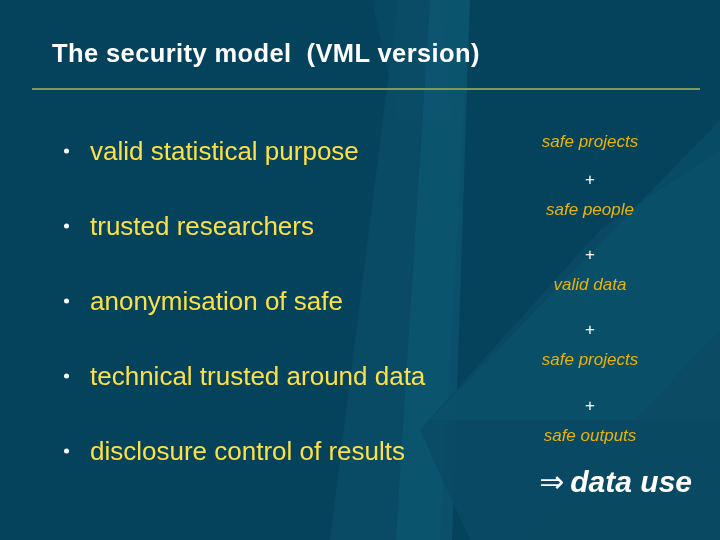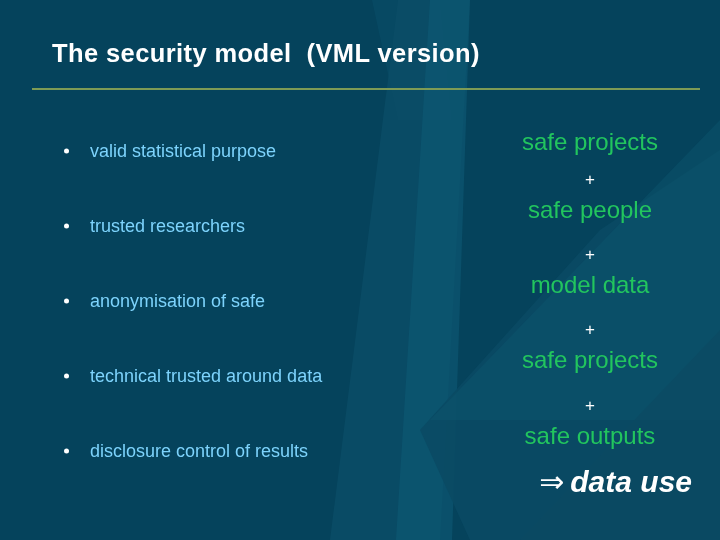--- a/index.html
+++ b/index.html
@@ -77,37 +77,38 @@
     left: 6px;
     top: 50%;
     transform: translateY(-50%);
     width: 5px;
     height: 5px;
     border-radius: 50%;
     background: #ffffff;
   }
   .bullet-text {
     margin-left: 32px;
-    font-size: 18px;
-    color: #7dd3fc;
+    font-size: 26px;
+    color: #fde047;
     line-height: 24px;
     white-space: nowrap;
   }
 
   
   #safe-column {
     position: absolute;
     left: 490px;
     top: 113px;
     width: 200px;
     text-align: center;
   }
   .safe-term {
-    font-size: 24px;
-    color: #22c55e;
+    font-size: 17px;
+    font-style: italic;
+    color: #eab308;
     line-height: 22px;
     white-space: nowrap;
   }
   .safe-plus {
     font-size: 17px;
     font-style: normal;
     color: #ffffff;
     line-height: 20px;
   }
   
@@ -189,21 +190,21 @@
       <span class="bullet-mark"></span>
       <span class="bullet-text">disclosure control of results</span>
     </li>
   </ul>
 
   <div id="safe-column">
     <div class="sc-row safe-term" id="safe-projects">safe projects</div>
     <div class="sc-row safe-plus" id="plus-1">+</div>
     <div class="sc-row safe-term" id="safe-people">safe people</div>
     <div class="sc-row safe-plus" id="plus-2">+</div>
-    <div class="sc-row safe-term" id="safe-data">model data</div>
+    <div class="sc-row safe-term" id="safe-data">valid data</div>
     <div class="sc-row safe-plus" id="plus-3">+</div>
     <div class="sc-row safe-term" id="safe-setting">safe projects</div>
     <div class="sc-row safe-plus" id="plus-4">+</div>
     <div class="sc-row safe-term" id="safe-outputs">safe outputs</div>
   </div>
 
   <div id="conclusion">
     <span class="arrow">⇒</span><span>data use</span>
   </div>
 

